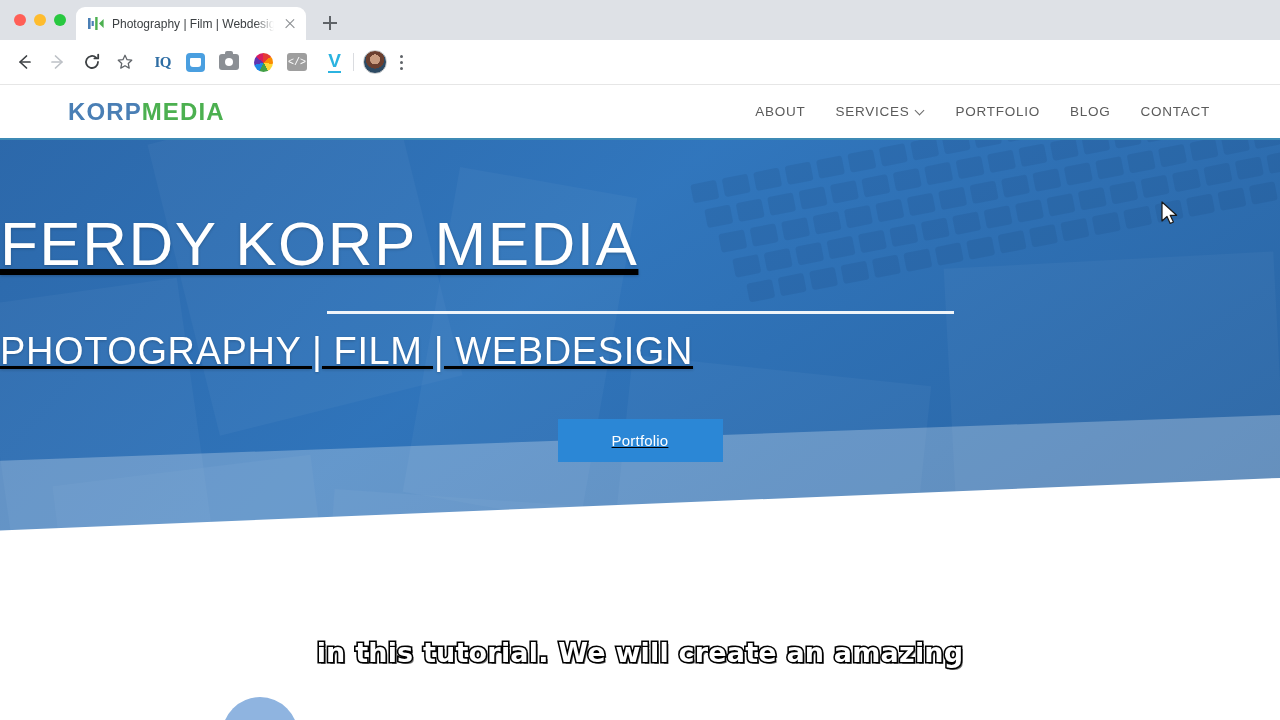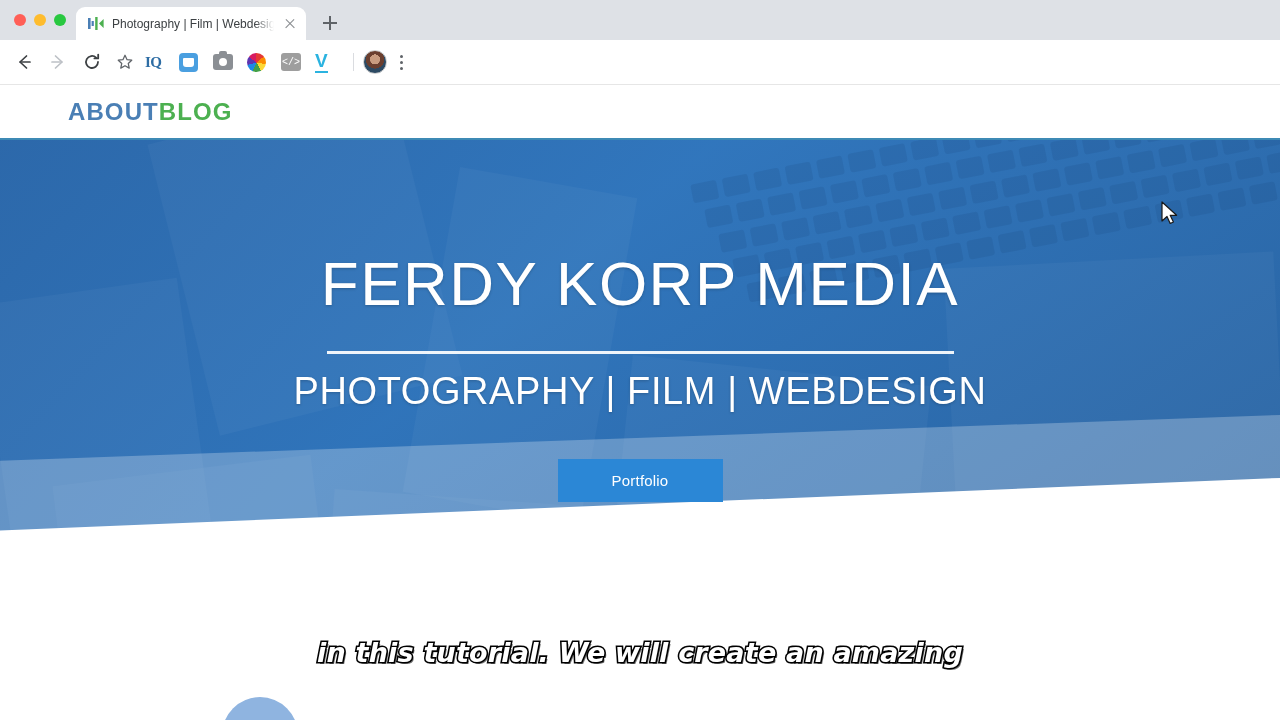--- a/index.html
+++ b/index.html
@@ -73,21 +73,21 @@
   .omnibox {
     flex: 1; height: 30px; background: #f1f3f4;
     border-radius: 16px; margin: 0 8px 0 6px;
     display: flex; align-items: center; padding: 0 12px; gap: 10px;
   }
   .url { font-size: 14.5px; letter-spacing: .1px; }
   .url .scheme { color: #9aa0a6; }
   .url .host { color: #202124; }
   .star { width: 30px; height: 30px; display:flex;align-items:center;justify-content:center; border-radius:50%; }
 
-  .ext { width: 26px; height: 26px; margin: 12px 3px; display: flex; align-items: center; justify-content: flex-start; }
+  .ext { width: 26px; height: 26px; margin: 12px 3px; display: flex; align-items: center; justify-content: flex-end; }
   .ext-iq { font-size: 15px; font-weight: bold; color: #2e6da4; letter-spacing: -0.5px; font-family: "Liberation Serif", serif; }
   .ext-blue { width: 19px; height: 19px; background: #4a9fe0; border-radius: 4px; position: relative; }
   .ext-blue::after { content:""; position:absolute; left:4px; top:5px; width:11px; height:9px; background:#fff; border-radius:1px 1px 3px 3px; }
   .ext-cam { width: 20px; height: 16px; background: #8b8f94; border-radius: 3px; position: relative; }
   .ext-cam::before { content:""; position:absolute; left:6px; top:-3px; width:8px; height:4px; background:#8b8f94; border-radius:2px 2px 0 0; }
   .ext-cam::after { content:""; position:absolute; left:6px; top:4px; width:8px; height:8px; border-radius:50%; background:#fff; }
   .ext-wheel { width: 19px; height: 19px; border-radius: 50%;
     background: conic-gradient(#e53935 0 14%, #fb8c00 14% 28%, #fdd835 28% 42%, #43a047 42% 57%, #1e88e5 57% 71%, #5e35b1 71% 85%, #d81b60 85% 100%); }
   .ext-code { width: 20px; height: 18px; background: #9e9e9e; border-radius: 3px; color: #fff; font-size: 10px;
     display:flex;align-items:center;justify-content:center; font-family:"Liberation Mono", monospace; }
@@ -134,21 +134,21 @@
   
   .tex { position: absolute; inset: 0; opacity: .2; }
   .tex span { position: absolute; background: rgba(255,255,255,.17); }
   .kb { position: absolute; top: -14px; left: 700px; width: 600px; height: 160px;
         transform: rotate(-11deg); opacity: .3; }
   .kb i { position: absolute; width: 26px; height: 19px; background: rgba(20,60,110,.45);
           border-radius: 3px; }
   .panel { position: absolute; background: rgba(255,255,255,.07); }
   .panel2 { position: absolute; background: rgba(10,50,100,.12); }
 
-  .hero-inner { position: relative; z-index: 4; text-align: center; padding-top: 113px; }
+  .hero-inner { position: relative; z-index: 4; padding-top: 73px; text-decoration: underline; }
   .hero-title {
     color: #fff; font-size: 62px; font-weight: normal; letter-spacing: 1.5px;
     line-height: 1; text-shadow: 0 1px 3px rgba(0,0,0,.22);
   }
   .hero-rule { width: 627px; height: 3px; background: #fff; margin: 36px auto 0; opacity: .92; }
   .hero-sub {
     color: #fff; font-size: 38px; font-weight: normal; letter-spacing: .6px;
     margin-top: 16px; text-shadow: 0 1px 3px rgba(0,0,0,.2);
   }
   .hero-btns { margin-top: 46px; display: flex; justify-content: center; gap: 66px; }
@@ -170,21 +170,21 @@
 
   .below { position: relative; height: 145px; background: #fff; overflow: hidden; }
   .blue-circle {
     position: absolute; left: 222px; top: 122px; width: 76px; height: 76px;
     border-radius: 50%; background: #8fb4e0;
   }
 
   
   .caption {
     position: absolute; left: 0; right: 0; top: 633px; z-index: 30;
-    text-align: center; line-height: 40px; font-style: italic;
+    text-align: center; line-height: 40px;
   }
   .cap-line {
     font-size: 27px; font-weight: bold; color: #fff;
     font-family: "DejaVu Sans", sans-serif; letter-spacing: .2px;
     -webkit-text-stroke: 3.2px #000;
     paint-order: stroke fill;
     text-shadow: 2px 2px 0 rgba(0,0,0,.55);
     display: block;
   }
 
@@ -268,21 +268,39 @@
     <div class="kebab">
       <i></i>
         <i></i>
         <i></i>
     </div>
   </div>
 
   <div class="page">
 
     <div class="site-header">
-      <div class="logo"><span class="a">ABOUT</span><span class="b">BLOG</span></div>
+      <div class="logo"><span class="a">KORP</span><span class="b">MEDIA</span></div>
+      <div class="nav">
+        <div class="nav-item">
+            <span>ABOUT</span>
+          </div>
+        <div class="nav-item">
+            <span>SERVICES</span>
+            <span class="chev"></span>
+          </div>
+        <div class="nav-item">
+            <span>PORTFOLIO</span>
+          </div>
+        <div class="nav-item">
+            <span>BLOG</span>
+          </div>
+        <div class="nav-item">
+            <span>CONTACT</span>
+          </div>
+      </div>
     </div>
 
     <div class="hero">
       <div class="tex">
         <span class="panel" style="left:180px;top:-30px;width:250px;height:300px;transform:rotate(-14deg);"></span>
         <span class="panel" style="left:430px;top:40px;width:180px;height:330px;transform:rotate(10deg);"></span>
         <span class="panel2" style="left:0px;top:150px;width:200px;height:320px;transform:rotate(-8deg);"></span>
         <span class="panel" style="left:950px;top:120px;width:330px;height:250px;transform:rotate(-3deg);"></span>
         <span class="panel2" style="left:620px;top:230px;width:300px;height:230px;transform:rotate(6deg);"></span>
         <span class="panel" style="left:60px;top:330px;width:260px;height:140px;transform:rotate(-7deg);"></span>

